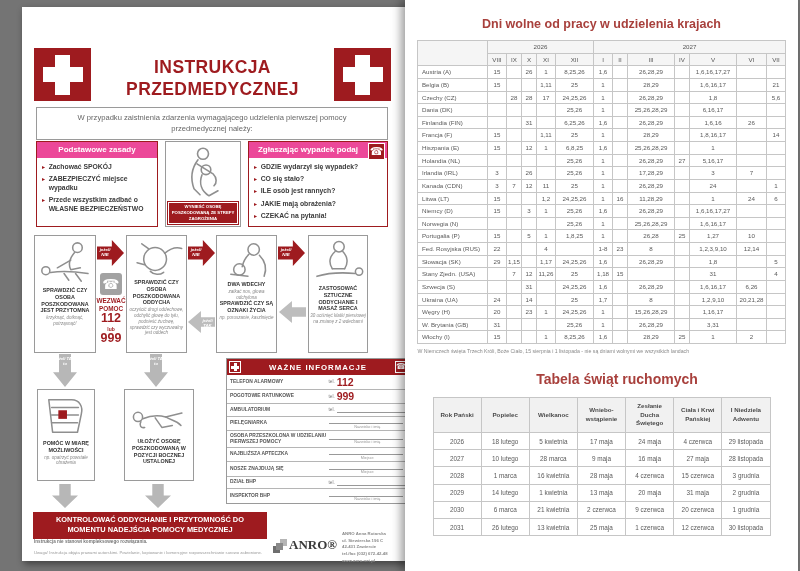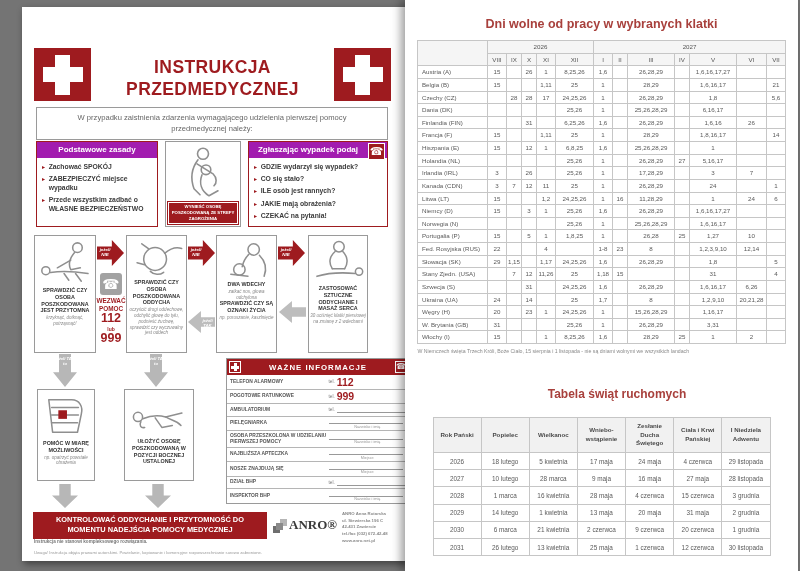--- a/index.html
+++ b/index.html
@@ -14,21 +14,21 @@
   .pl-header{position:absolute;top:16px;left:12px;right:14px;height:78px;display:flex;align-items:flex-end;justify-content:space-between;}
   .cross-box{position:relative;width:57px;height:53px;background:#9e1b1f;flex:0 0 auto;}
   .cross-box .cv{position:absolute;left:50%;top:50%;width:15px;height:40px;margin:-20px 0 0 -7.5px;background:#fff;}
   .cross-box .ch{position:absolute;left:50%;top:50%;width:40px;height:15px;margin:-7.5px 0 0 -20px;background:#fff;}
   .pl-title{flex:1;text-align:center;color:#9e1b1f;font-weight:800;font-size:17.5px;line-height:1.3;letter-spacing:.4px;}
   .pl-intro{position:absolute;top:100px;left:14px;right:17px;border:1px solid #9a9a9a;color:#666;
             font-size:7.6px;text-align:center;padding:4px 14px;line-height:1.5;}
   .pl-row2{position:absolute;top:134px;left:14px;right:17px;height:86px;display:flex;gap:7px;}
   .rule-box{border:1px solid #9e1b1f;background:#fff;width:122px;display:flex;flex-direction:column;}
   .rule-box.report{flex:1;width:auto;}
-  .rule-head{background:#a21caf;color:#fff;font-weight:bold;font-size:8px;text-align:center;padding:3px 2px;position:relative;line-height:1.2;}
+  .rule-head{background:#ec4899;color:#fff;font-weight:bold;font-size:8px;text-align:center;padding:3px 2px;position:relative;line-height:1.2;}
   .rule-head .phone-badge{position:absolute;right:2px;top:1px;width:17px;height:17px;background:#9e1b1f;border:1.5px solid #fff;
             color:#fff;font-size:11px;line-height:15px;text-align:center;}
   .report .rule-head{padding-right:22px;}
   .rule-body{padding:5px 3px 2px 4px;flex:1;}
   .bullet{display:flex;align-items:flex-start;margin-bottom:3.5px;}
   .b-ar{color:#9e1b1f;font-size:5.2px;line-height:8px;margin-right:2.5px;flex:0 0 auto;}
   .b-tx{font-size:6.8px;color:#3a3a3a;font-weight:600;line-height:1.3;}
   .evac-box{width:76px;border:1px solid #9a9a9a;display:flex;flex-direction:column;padding:2px;}
   .evac-box svg{flex:1;display:block;margin:0 auto;}
   .evac-cap{background:#9e1b1f;border:1px solid #fff;outline:1px solid #9e1b1f;color:#fff;font-weight:bold;
@@ -85,31 +85,31 @@
   .mini-cross::after{content:"";position:absolute;left:50%;top:50%;width:8px;height:3px;margin:-1.5px 0 0 -4px;background:#fff;}
   .irow{display:flex;align-items:center;border-bottom:1px solid #b5b5b5;padding:1.5px 3px;min-height:12.5px;}
   .irow:last-child{border-bottom:none;}
   .ilab{width:56%;font-size:4.9px;font-weight:bold;color:#555;line-height:1.3;}
   .ival{flex:1;display:flex;align-items:center;justify-content:flex-start;gap:2px;}
   .ipfx{font-size:4.6px;color:#777;}
   .ibig{font-size:10.5px;font-weight:800;color:#9e1b1f;line-height:1;}
   .iwrap{flex:1;}
   .iline{border-bottom:.8px solid #999;height:6px;width:96%;}
   .inote{font-size:3.8px;color:#999;text-align:center;margin-top:.5px;}
-  .brand{position:absolute;top:504px;left:252px;width:128px;display:flex;gap:5px;align-items:flex-start;}
+  .brand{position:absolute;top:524px;left:252px;width:128px;display:flex;gap:5px;align-items:flex-start;}
   .logo{font-family:"Liberation Serif","DejaVu Serif",serif;font-weight:bold;font-size:13px;color:#3a3a3a;
         display:flex;align-items:center;gap:2px;margin-top:6px;}
   .logo-mark{width:7px;height:7px;background:#8a8a8a;box-shadow:4px -4px 0 #b5b5b5,-3px 3px 0 #6e6e6e;margin:3px 4px 0 2px;}
   .addr{font-size:4.3px;font-weight:bold;color:#8a8a8a;line-height:1.55;}
 
   svg.lineart{stroke:#8f8f8f;stroke-width:1.6;fill:none;stroke-linecap:round;stroke-linejoin:round;}
 
   
   .pr-title{margin:0;padding-top:17px;text-align:center;font-size:12.5px;font-weight:bold;color:#a8403c;}
-  .pr-title2{margin:16px;padding-top:17px;text-align:center;font-size:12px;font-weight:bold;color:#a8403c;padding-left:31px;}
+  .pr-title2{margin:0;padding-top:17px;text-align:center;font-size:14px;font-weight:bold;color:#a8403c;padding-left:31px;}
   #holiday-table{margin:9px auto 0;border-collapse:collapse;table-layout:fixed;width:368px;color:#5a5a5a;}
   #holiday-table th,#holiday-table td{border:1px solid #c6c6c6;font-weight:normal;font-size:6.2px;
           text-align:center;padding:2.1px 1px;line-height:1.2;overflow:hidden;}
   #holiday-table th{background:#f5f5f5;color:#555;}
   #holiday-table td.cname{text-align:left;padding-left:4px;}
   .h-footnote{width:368px;margin:4px auto 0;font-size:5.2px;color:#8a8a8a;}
   #feast-table{margin:10px auto 0;border-collapse:collapse;table-layout:fixed;width:338px;color:#5a5a5a;}
   #feast-table th{background:#f1f1f1;border:1px solid #c6c6c6;font-size:6.2px;font-weight:bold;color:#4a4a4a;
           padding:4px 3px;line-height:1.4;}
   #feast-table td{border:1px solid #c6c6c6;font-size:6.4px;text-align:center;padding:4.6px 2px;}
@@ -404,21 +404,21 @@
           <div class="adl">ANRO Anna Rotarska</div>
           <div class="adl">ul. Siewierska 196 C</div>
           <div class="adl">42-431 Zawiercie</div>
           <div class="adl">tel./fax (032) 672-42-48</div>
           <div class="adl">www.anro.net.pl</div>
         </div>
     </div>
   </section>
 
   <section class="page page-right">
-    <h2 class="pr-title">Dni wolne od pracy w wybranych klatki</h2>
+    <h2 class="pr-title">Dni wolne od pracy w udzielenia krajach</h2>
     <table id="holiday-table">
         <colgroup>
           <col style="width: 70px;">
           <col style="width: 19px;">
           <col style="width: 15px;">
           <col style="width: 15px;">
           <col style="width: 19px;">
           <col style="width: 38px;">
           <col style="width: 19px;">
           <col style="width: 15px;">

